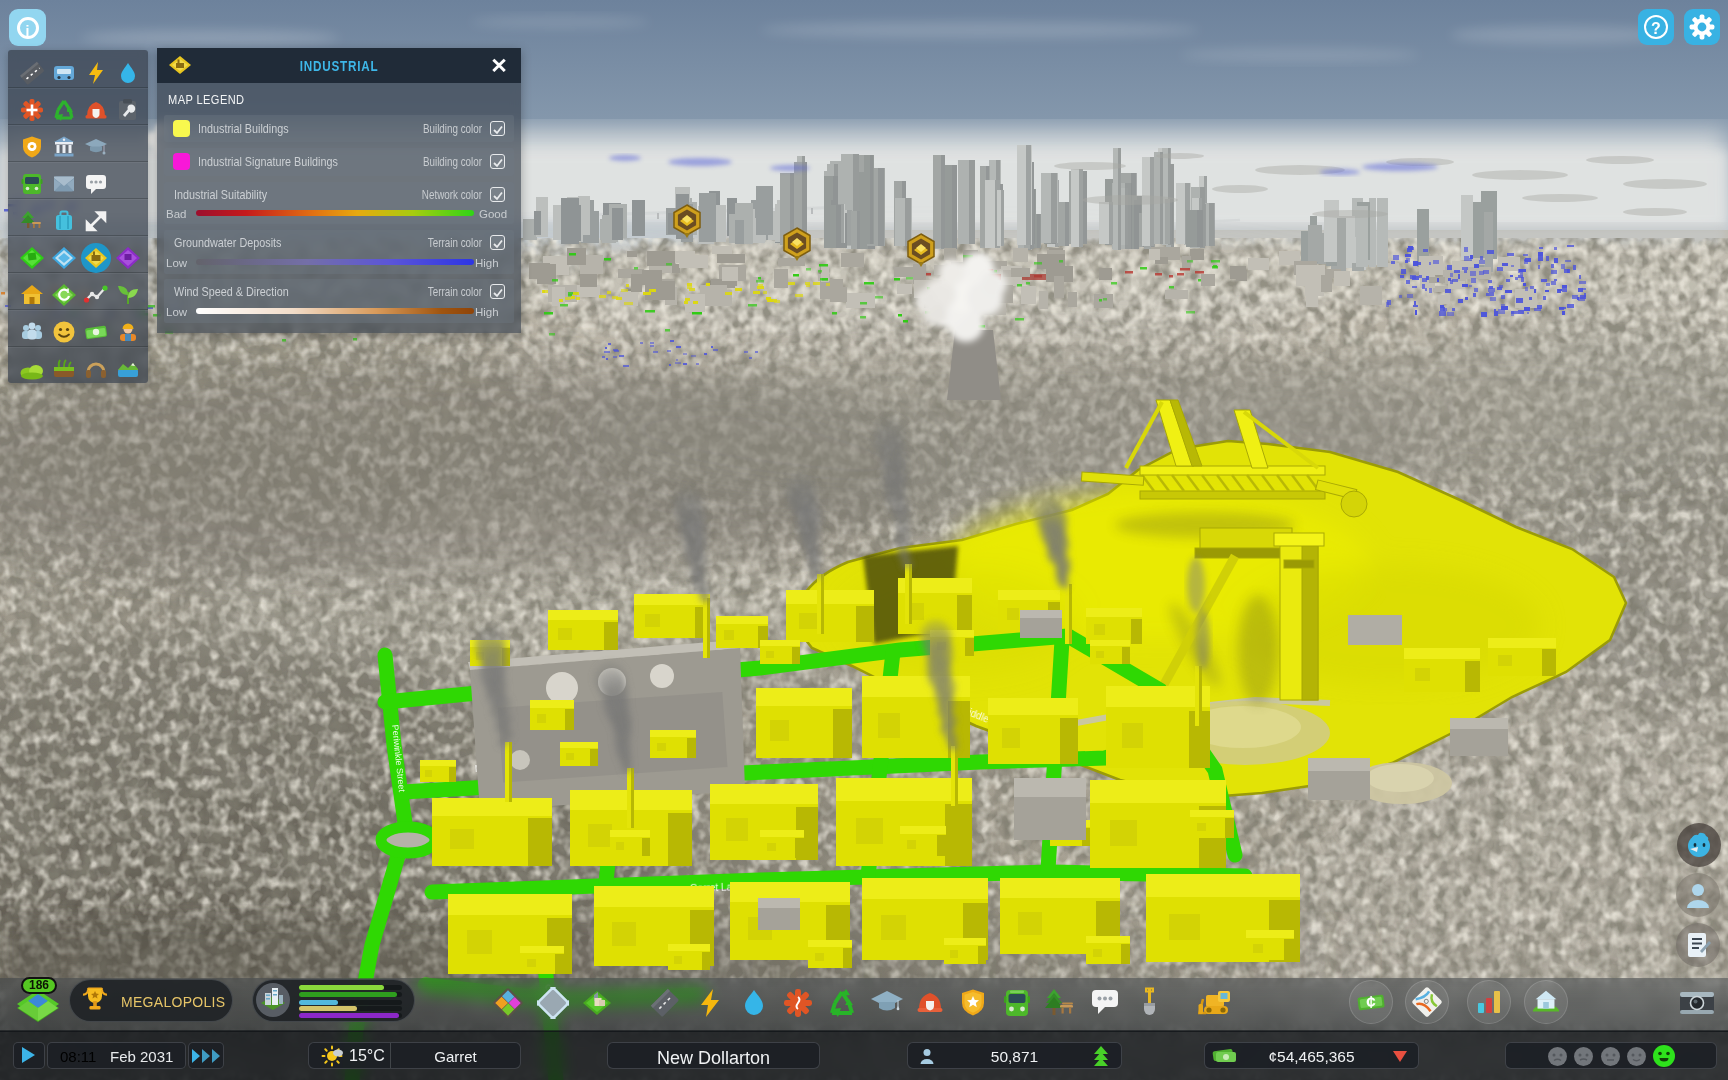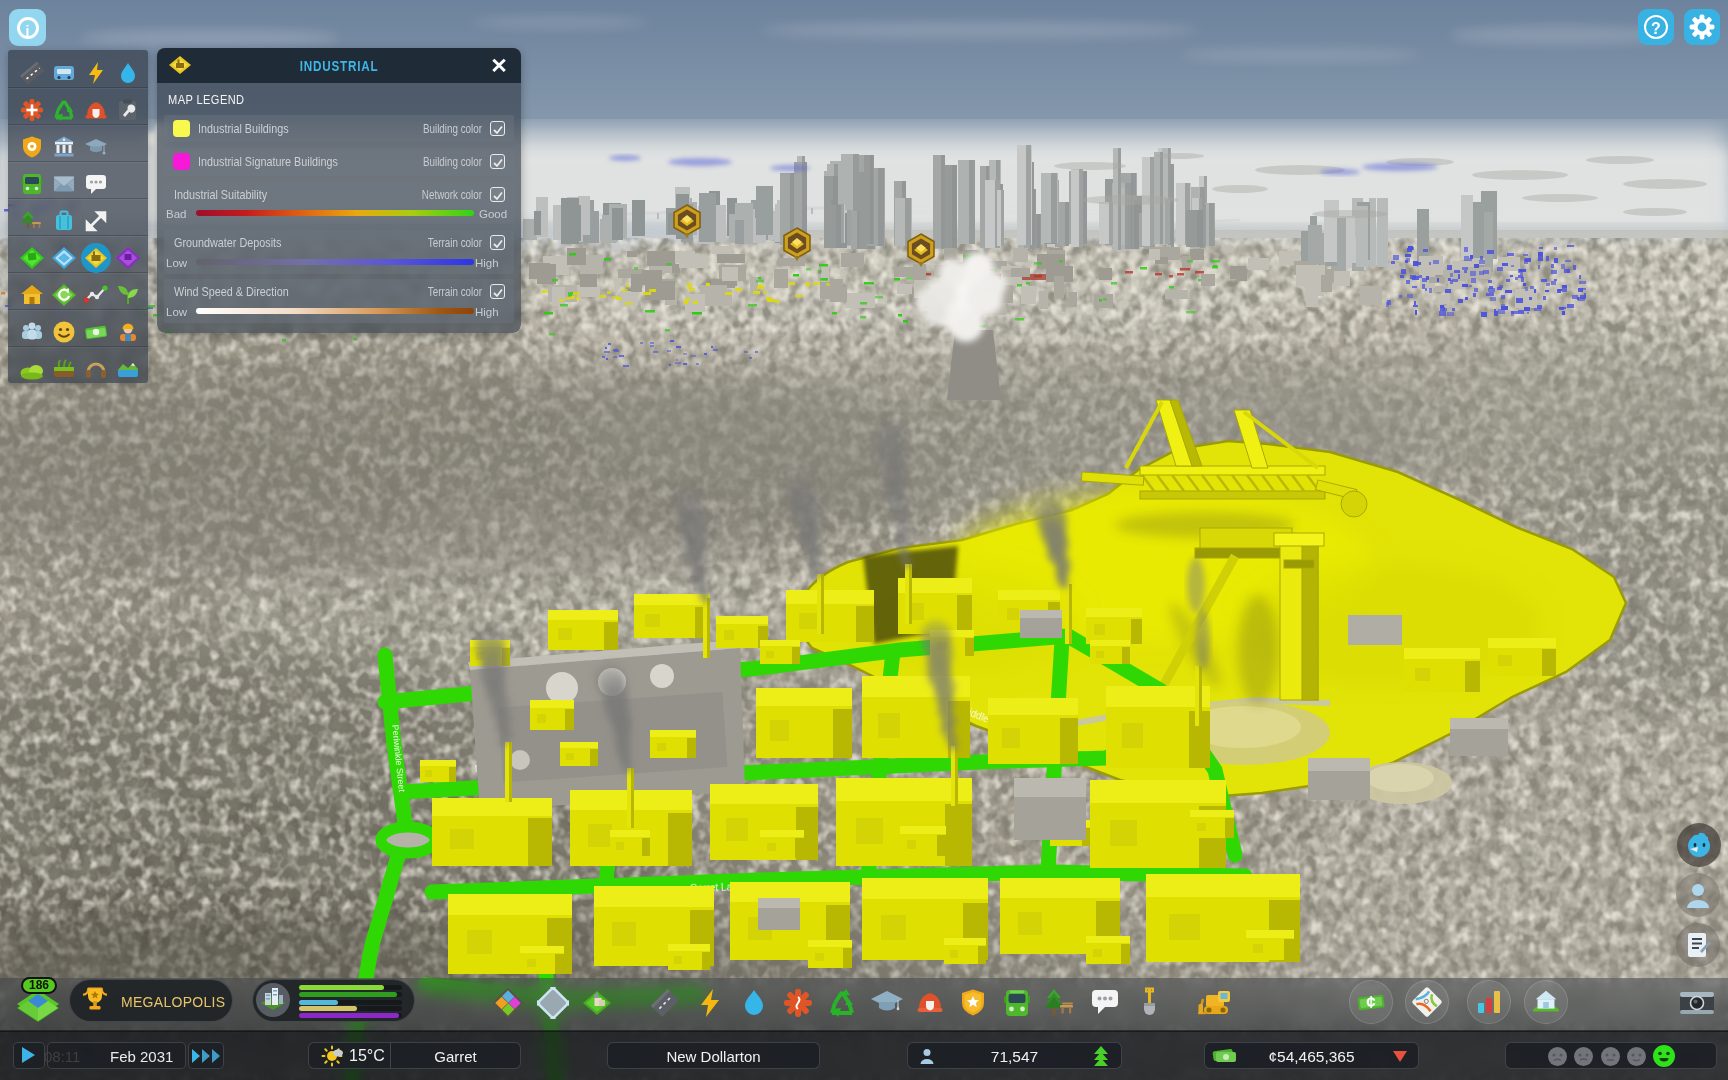--- a/index.html
+++ b/index.html
@@ -1456,21 +1456,21 @@
 <div class="abs" style="left:1679px;top:989px;width:36px;height:28px"><svg width="36" height="28" viewBox="0 0 36 28">
       <rect x="1" y="3" width="34" height="22" rx="4" fill="#3c4146"></rect>
       <rect x="1" y="3" width="34" height="5" rx="2" fill="#a8b8c0"></rect>
       <rect x="1" y="21" width="34" height="4" rx="2" fill="#98a8b0"></rect>
       <circle cx="18" cy="14" r="6.5" fill="#23272b" stroke="#cdd6da" stroke-width="1.6"></circle>
       <circle cx="16.5" cy="12.5" r="2" fill="#5a646a"></circle>
     </svg></div>
 <div class="abs" style="left:13px;top:1042px;width:32px;height:27px;background:rgba(28,32,37,0.92);border:1px solid rgba(150,155,160,0.28);border-radius:5px"></div>
 <div class="abs" style="left:22px;top:1047px;width:0;height:0;border-left:13px solid #3cb4e8;border-top:8.5px solid transparent;border-bottom:8.5px solid transparent"></div>
 <div class="abs" style="left:47px;top:1042px;width:139px;height:27px;background:rgba(28,32,37,0.92);border:1px solid rgba(150,155,160,0.28);border-radius:5px"></div>
-<div class="abs" style="left:44px;top:1048px;color:#404040;font-size:15px">08:11</div>
+<div class="abs" style="left:60px;top:1048px;color:#000000;font-size:15px">08:11</div>
 <div class="abs" style="left:110px;top:1048px;color:#e8eaec;font-size:15px">Feb 2031</div>
 <div class="abs" style="left:188px;top:1042px;width:36px;height:27px;background:rgba(28,32,37,0.92);border:1px solid rgba(150,155,160,0.28);border-radius:5px"></div>
 <div class="abs" style="left:191px;top:1049px;width:30px;height:14px"><svg width="30" height="14" viewBox="0 0 30 14">
       <polygon points="1,0 9,7 1,14" fill="#3cb4e8"></polygon>
       <polygon points="11,0 19,7 11,14" fill="#3f9cc4"></polygon>
       <polygon points="21,0 29,7 21,14" fill="#3f9cc4"></polygon>
     </svg></div>
 <div class="abs" style="left:308px;top:1042px;width:213px;height:27px;background:rgba(28,32,37,0.92);border:1px solid rgba(150,155,160,0.28);border-radius:6px"></div>
 <div class="abs" style="left:321px;top:1044px;width:24px;height:24px"><svg width="24" height="24" viewBox="0 0 24 24">
       <circle cx="11" cy="12" r="5" fill="#f6c81c"></circle>
@@ -1481,27 +1481,27 @@
       <rect x="10" y="1.5" width="2" height="4" rx="1" fill="#f6c81c" transform="rotate(180 11 12)"></rect>
       <rect x="10" y="1.5" width="2" height="4" rx="1" fill="#f6c81c" transform="rotate(225 11 12)"></rect>
       <rect x="10" y="1.5" width="2" height="4" rx="1" fill="#f6c81c" transform="rotate(270 11 12)"></rect>
       <rect x="10" y="1.5" width="2" height="4" rx="1" fill="#f6c81c" transform="rotate(315 11 12)"></rect>
       <ellipse cx="17" cy="9" rx="5" ry="3.4" fill="#c8ced2"></ellipse>
     </svg></div>
 <div class="abs" style="left:349px;top:1047px;color:#f0f2f4;font-size:16px">15°C</div>
 <div class="abs" style="left:390px;top:1043px;width:1px;height:25px;background:rgba(150,155,160,0.3)"></div>
 <div class="abs" style="left:390px;top:1048px;width:131px;text-align:center;color:#f0f2f4;font-size:15px">Garret</div>
 <div class="abs" style="left:607px;top:1042px;width:213px;height:27px;background:rgba(28,32,37,0.92);border:1px solid rgba(150,155,160,0.28);border-radius:6px"></div>
-<div class="abs" style="left:607px;top:1048px;width:213px;text-align:center;color:#f0f2f4;font-size:15px">New Dollarton</div>
+<div class="abs" style="left:607px;top:1048px;width:213px;text-align:center;color:#f0f2f4;font-size:18px">New Dollarton</div>
 <div class="abs" style="left:907px;top:1042px;width:215px;height:27px;background:rgba(28,32,37,0.92);border:1px solid rgba(150,155,160,0.28);border-radius:6px"></div>
 <div class="abs" style="left:918px;top:1047px;width:18px;height:18px"><svg width="18" height="18" viewBox="0 0 18 18">
       <circle cx="9" cy="5.5" r="3.5" fill="#a6cbe2"></circle>
       <path d="M2.5 17 a6.5 5 0 0 1 13 0 Z" fill="#a6cbe2"></path>
     </svg></div>
-<div class="abs" style="left:907px;top:1048px;width:215px;text-align:center;color:#f0f2f4;font-size:15.5px">71,547</div>
+<div class="abs" style="left:907px;top:1048px;width:215px;text-align:center;color:#f0f2f4;font-size:15.5px">50,871</div>
 <div class="abs" style="left:1092px;top:1046px;width:18px;height:20px"><svg width="18" height="20" viewBox="0 0 18 20">
       <polygon points="9,0 16,8 2,8" fill="#48d028"></polygon>
       <polygon points="9,6 16,14 2,14" fill="#48d028"></polygon>
       <polygon points="9,12 16,20 2,20" fill="#48d028"></polygon>
     </svg></div>
 <div class="abs" style="left:1204px;top:1042px;width:215px;height:27px;background:rgba(28,32,37,0.92);border:1px solid rgba(150,155,160,0.28);border-radius:6px"></div>
 <div class="abs" style="left:1212px;top:1046px;width:26px;height:18px"><svg width="26" height="18" viewBox="0 0 26 18">
       <rect x="1" y="4" width="20" height="10" rx="2" fill="#50b030" transform="rotate(-8 11 9)"></rect>
       <rect x="4" y="6" width="20" height="10" rx="2" fill="#70cc50"></rect>
       <circle cx="14" cy="11" r="3" fill="#c8ecb8"></circle>
@@ -1775,21 +1775,21 @@
 <div class="abs" style="left:83px;top:356px;width:26px;height:26px"><svg width="26" height="26" viewBox="0 0 26 26">
       <path d="M5 16 a8 8 0 0 1 16 0" stroke="#caa05a" stroke-width="3" fill="none"></path>
       <rect x="3" y="14" width="5" height="8" rx="2" fill="#8a6030"></rect>
       <rect x="18" y="14" width="5" height="8" rx="2" fill="#8a6030"></rect>
     </svg></div>
 <div class="abs" style="left:115px;top:356px;width:26px;height:26px"><svg width="26" height="26" viewBox="0 0 26 26">
       <rect x="3" y="13" width="20" height="8" rx="2" fill="#38a0d8"></rect>
       <path d="M3 14 L8 8 L13 12 L18 7 L23 13 L23 14 Z" fill="#68b838"></path>
       <polygon points="16,9.5 18,7 20,10 Z" fill="#f0f0e8"></polygon>
     </svg></div>
-<div class="abs" style="left:157px;top:48px;width:364px;height:285px;border-radius:8px;overflow:hidden;box-shadow:0 3px 10px rgba(0,0,0,0.3)">
+<div class="abs" style="left:157px;top:48px;width:364px;height:285px;border-radius:0;overflow:hidden;box-shadow:0 3px 10px rgba(0,0,0,0.3)">
     <div class="abs" style="left:0;top:0;width:364px;height:285px;background:rgba(56,65,77,0.68);backdrop-filter:blur(5px)"></div>
     <div class="abs" style="left:0;top:0;width:364px;height:35px;background:rgba(28,39,52,0.92)"></div>
     <div class="abs" style="left:11px;top:7px;width:24px;height:20px"><svg width="24" height="20" viewBox="0 0 24 20">
         <polygon points="12,1 23,10 12,19 1,10" fill="#e8c61f"></polygon>
         <polygon points="12,4 20,10 12,16 4,10" fill="#f2da4a"></polygon>
         <rect x="8" y="8" width="8" height="5" fill="#8a6c10"></rect>
         <rect x="9.5" y="4.5" width="2" height="4" fill="#8a6c10"></rect>
       </svg></div>
     <div class="abs" style="left:0;top:9px;width:364px;text-align:center;color:#3eb7e8;font-size:15px;letter-spacing:1px;font-weight:bold;transform:scaleX(0.78)">INDUSTRIAL</div>
     <div class="abs" style="left:332px;top:8px;width:20px;height:20px;color:#fff;font-size:21px;font-weight:bold;line-height:19px;text-align:center">✕</div>

